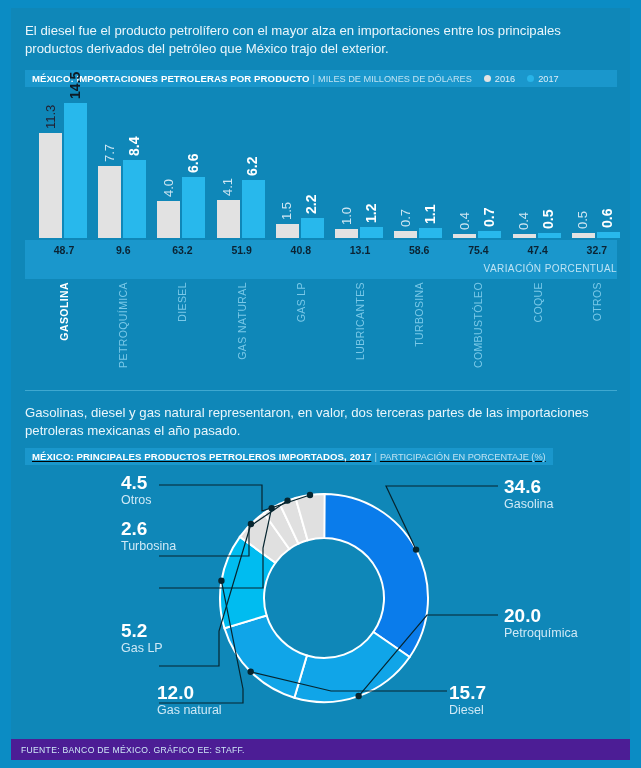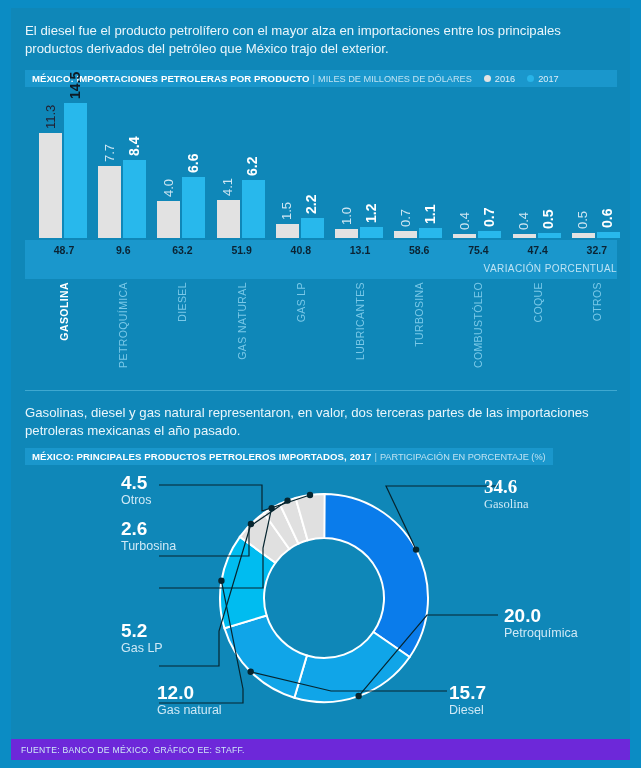--- a/index.html
+++ b/index.html
@@ -111,21 +111,21 @@
   #donut-svg { position: absolute; left: 0; top: 0; }
   .dlabel { position: absolute; white-space: nowrap; }
   .dlabel .num { font-size: 19px; font-weight: bold; color: #ffffff; line-height: 20px; }
   .dlabel .name { font-size: 12.5px; color: #cfe9f6; line-height: 15px; }
   .dlabel.right { text-align: left; }
   .dlabel.left { text-align: left; }
 
   
   #footer {
     position: absolute; left: 0px; bottom: 0px; width: 619px; height: 21px;
-    background: #6d28d9;
+    background: #4c1d95;
     display: flex; align-items: center;
   }
   #footer span { color: #cfe9f6; font-size: 8.6px; letter-spacing: .3px; padding-left: 10px; }
 </style>
 </head>
 <body>
 
 <div class="page">
 
   <div class="intro">El diesel fue el producto petrolífero con el mayor alza en importaciones entre los principales productos derivados del petróleo que México trajo del exterior.</div>
@@ -273,21 +273,21 @@
       </div>
       <div class="cat" style="left: 546.8px;">
         <span>OTROS</span>
       </div>
     </div>
 
   <div class="divider" style="top:382px;"></div>
 
   <div class="intro" style="top:396px;">Gasolinas, diesel y gas natural representaron, en valor, dos terceras partes de las importaciones petroleras mexicanas el año pasado.</div>
 
-  <div class="hdrbar" style="left:14px; top:440px; width:528px;">
+  <div class="hdrbar" style="left:14px; top:440px; width:528px;text-decoration:underline;">
     <span class="strong">MÉXICO: PRINCIPALES PRODUCTOS PETROLEROS IMPORTADOS, 2017</span>
     <span class="sep">|</span>
     <span class="light">PARTICIPACIÓN EN PORCENTAJE (%)</span>
   </div>
 
   <div id="donut-area">
     <svg id="donut-svg" width="619" height="280">
         <path d="M 313 31 A 104 104 0 0 1 398.6473901533564 193.9959707091827 L 362.4119558577056 169.0361369476054 A 60 60 0 0 0 313 75 Z" fill="#0a7ceb" stroke="#ffffff" stroke-width="2"></path>
         <path d="M 398.6473901533564 193.9959707091827 A 104 104 0 0 1 283.35799670312247 234.68626605780707 L 295.89884425180145 192.51130734104254 A 60 60 0 0 0 362.4119558577056 169.0361369476054 Z" fill="#10a5e8" stroke="#ffffff" stroke-width="2"></path>
         <path d="M 283.35799670312247 234.68626605780707 A 104 104 0 0 1 213.50194663788162 165.26776135014023 L 255.59727690647017 152.46217000969628 A 60 60 0 0 0 295.89884425180145 192.51130734104254 Z" fill="#10a5e8" stroke="#ffffff" stroke-width="2"></path>
@@ -306,21 +306,21 @@
         <circle cx="210.43830583218516" cy="117.76344322587553" r="3.2" fill="#06252f"></circle>
         <polyline points="260.62318702988085,45.15196461194515 252,85 252,125 148,125" fill="none" stroke="#06252f" stroke-width="1.2"></polyline>
         <circle cx="260.62318702988085" cy="45.15196461194515" r="3.2" fill="#06252f"></circle>
         <polyline points="276.54443070010905,37.59881177818801 238,64 238,93 148,93" fill="none" stroke="#06252f" stroke-width="1.2"></polyline>
         <circle cx="276.54443070010905" cy="37.59881177818801" r="3.2" fill="#06252f"></circle>
         <polyline points="298.99348909229604,31.947500504876785 251,48 251,22 148,22" fill="none" stroke="#06252f" stroke-width="1.2"></polyline>
         <circle cx="298.99348909229604" cy="31.947500504876785" r="3.2" fill="#06252f"></circle>
         <polyline points="239.92440314091968,61.00028957023433 208,168 208,203 148,203" fill="none" stroke="#06252f" stroke-width="1.2"></polyline>
         <circle cx="239.92440314091968" cy="61.00028957023433" r="3.2" fill="#06252f"></circle>
       </svg>
-  <div class="dlabel right" style="left: 473px; top: 14px; font-family: Liberation Serif, serif;">
+  <div class="dlabel right" style="left: 493px; top: 14px;">
         <div class="num">34.6</div>
         <div class="name">Gasolina</div>
       </div>
       <div class="dlabel right" style="left: 493px; top: 143px;">
         <div class="num">20.0</div>
         <div class="name">Petroquímica</div>
       </div>
       <div class="dlabel right" style="left: 438px; top: 220px;">
         <div class="num">15.7</div>
         <div class="name">Diesel</div>

